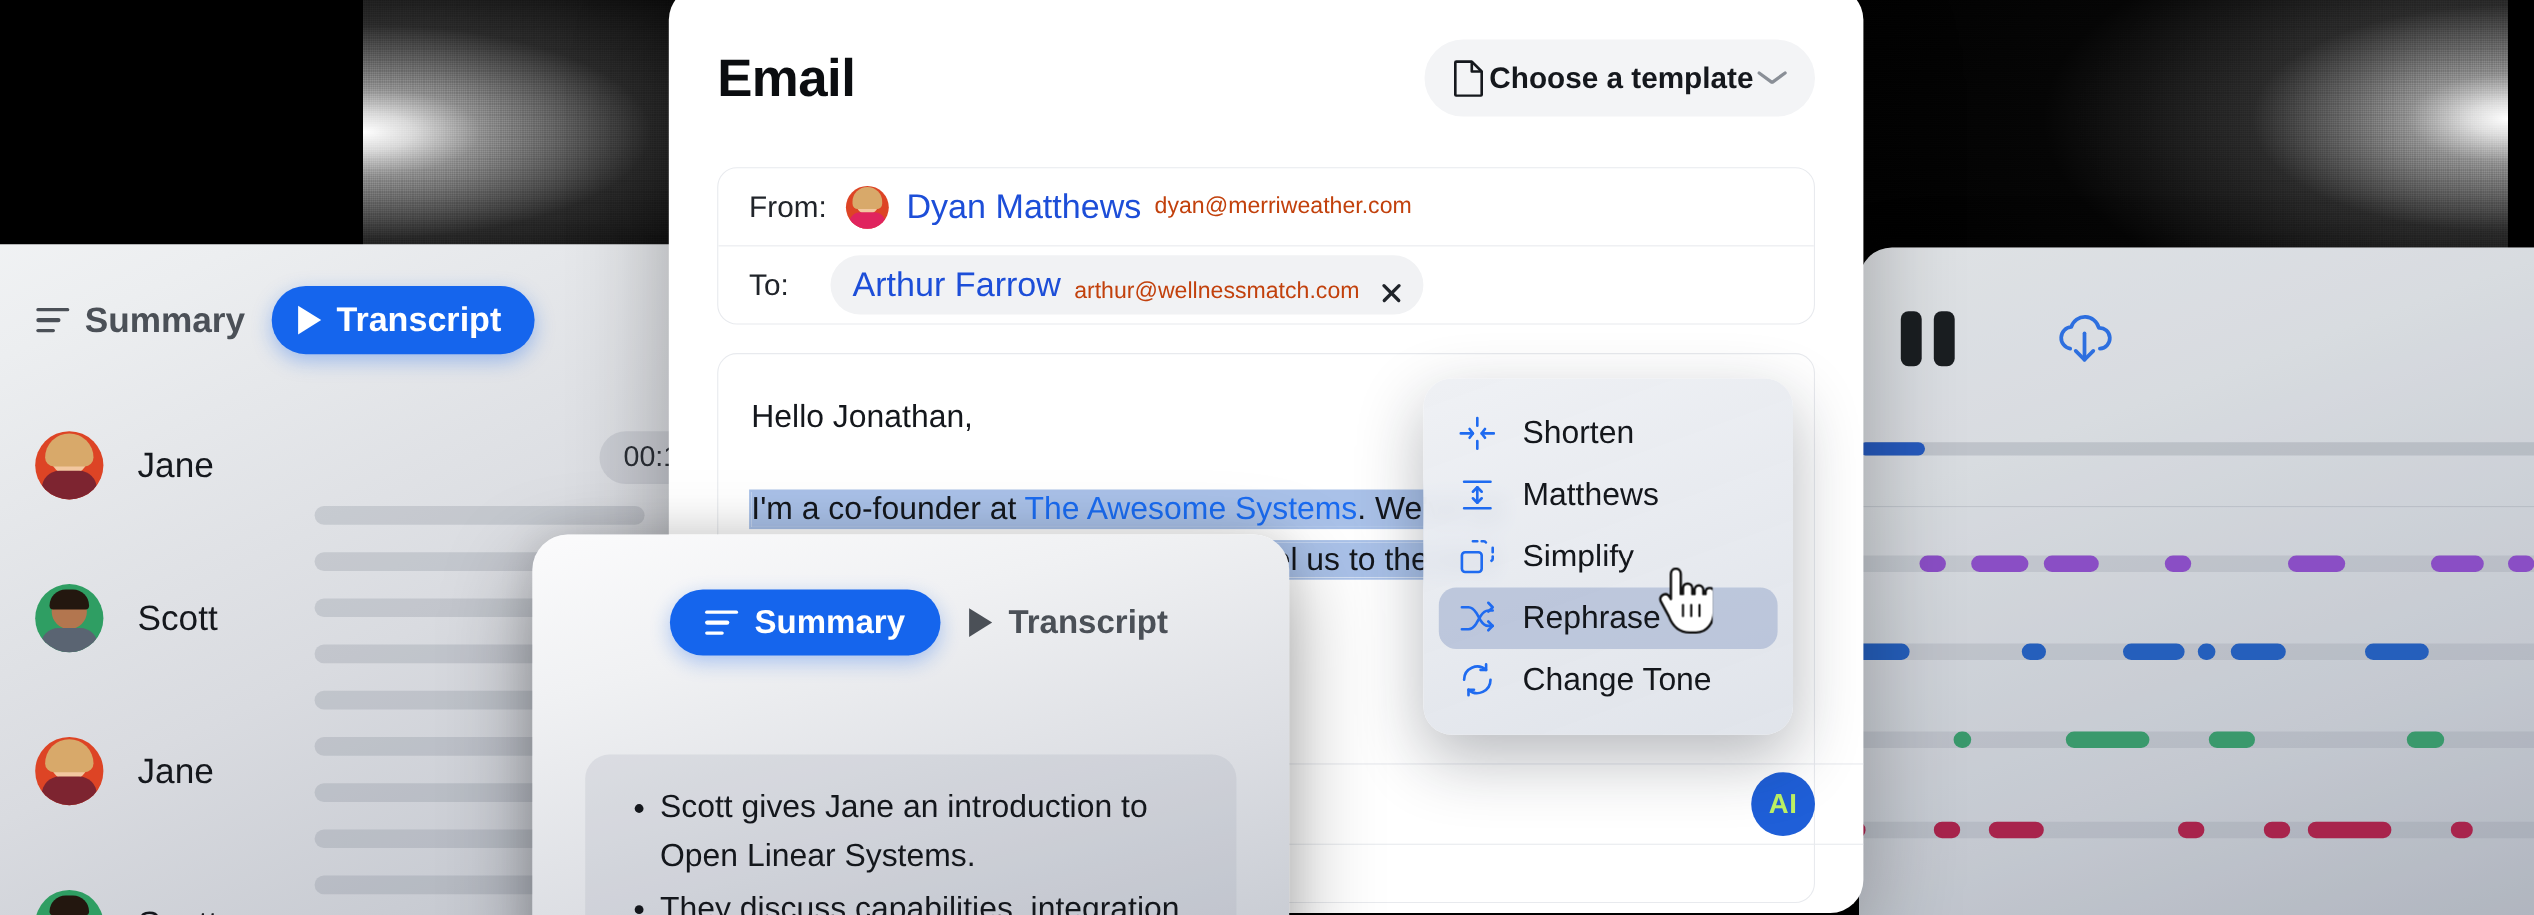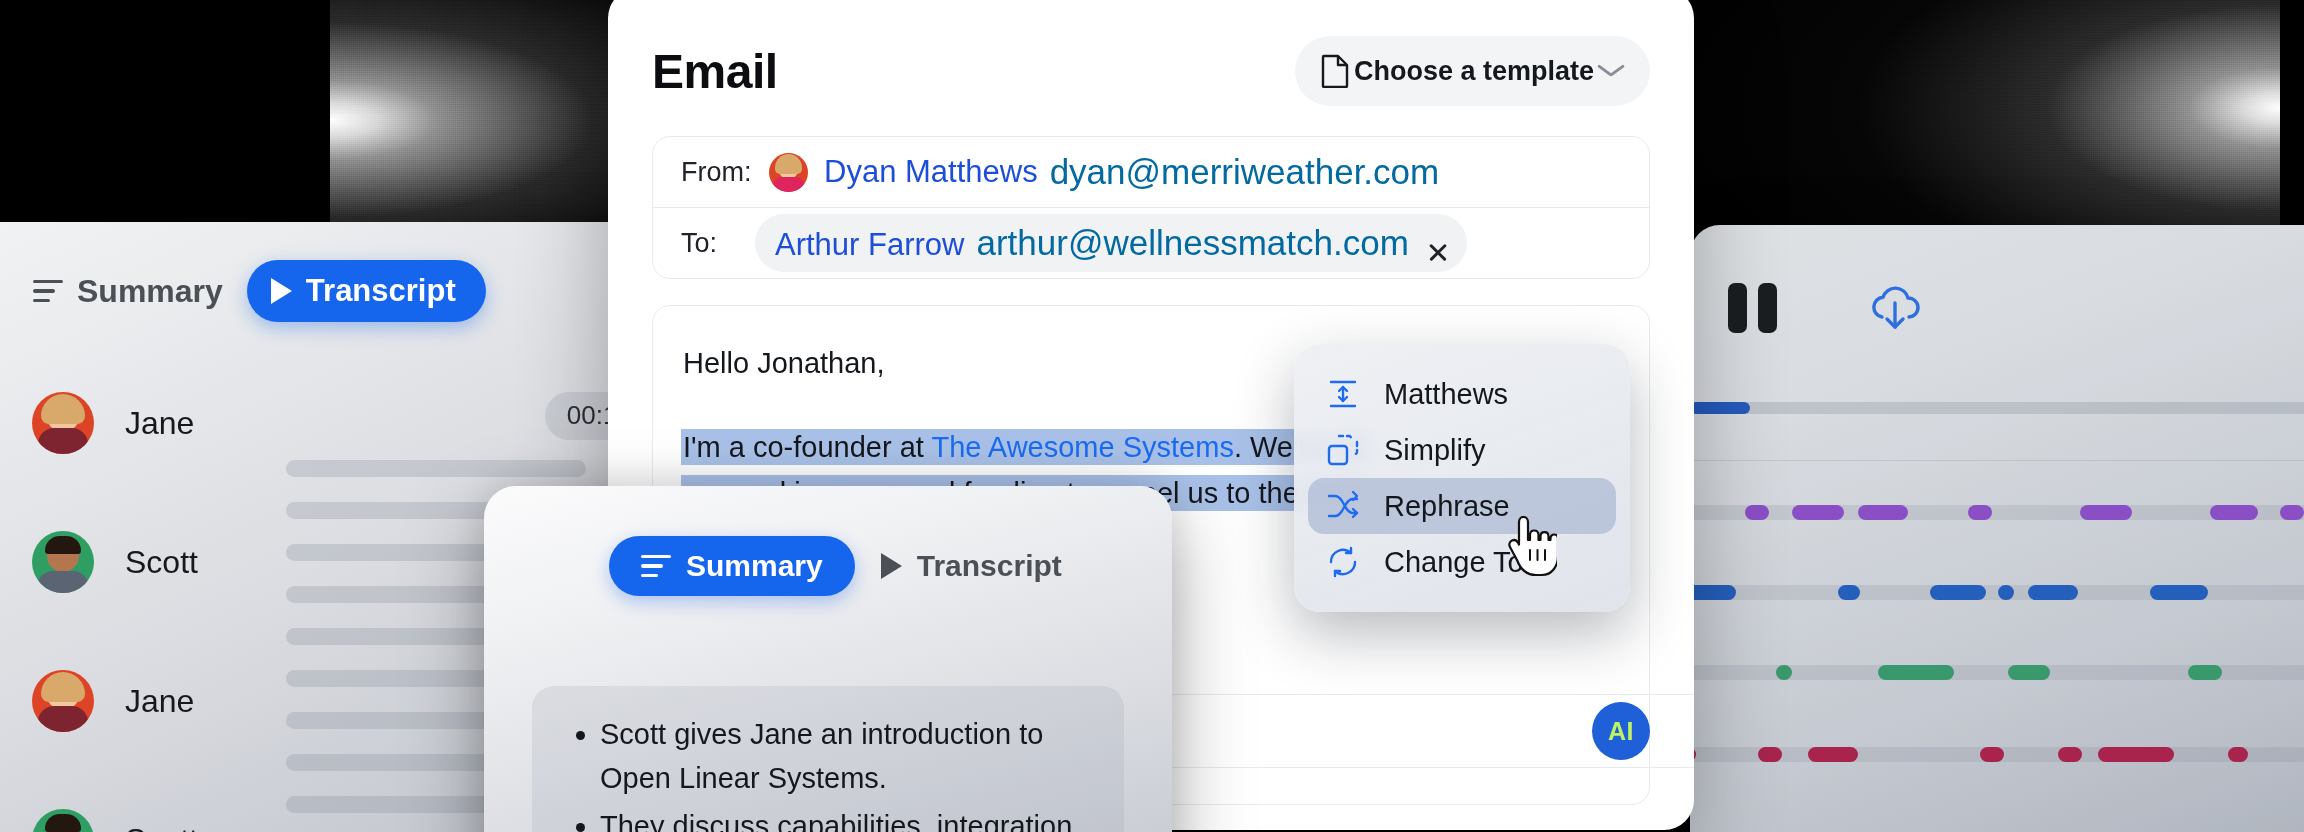--- a/index.html
+++ b/index.html
@@ -86,30 +86,30 @@
     border-radius:999px;padding:18px 26px 18px 26px;
   }
   .tmpl-label{font-size:27px;font-weight:700;color:#15181d;}
   .ic-doc{width:29px;height:34px;position:relative;}
   .ic-doc svg{display:block}
   .chev{width:26px;height:14px;position:relative;}
   .chev::before,.chev::after{content:"";position:absolute;top:0;width:17px;height:3px;background:#8a8f97;border-radius:2px;}
   .chev::before{left:0;transform:rotate(36deg);transform-origin:left center;}
   .chev::after{right:0;transform:rotate(-36deg);transform-origin:right center;}
 
-  .fields{margin:30px 44px 0 44px;border:1px solid #e8eaee;border-radius:18px;overflow:hidden;}
+  .fields{margin:46px 44px 0 44px;border:1px solid #e8eaee;border-radius:18px;overflow:hidden;}
   .f-row{display:flex;align-items:center;padding:0 28px;height:70px;}
   .f-row+.f-row{border-top:1px solid #e8eaee;}
   .f-lab{font-size:27px;color:#20242a;width:74px;flex:none;}
   .f-av{width:39px;height:39px;border-radius:50%;margin:0 16px 0 14px;position:relative;overflow:hidden;background:#dd4425;flex:none;}
   .f-av .hair{position:absolute;left:6px;top:1px;width:27px;height:20px;border-radius:14px 14px 5px 5px;background:#d8a96a;}
   .f-av::before{content:"";position:absolute;left:9px;top:4px;width:21px;height:22px;border-radius:50%;background:#f2c79f;}
   .f-av::after{content:"";position:absolute;left:3px;top:24px;width:33px;height:18px;border-radius:10px 10px 0 0;background:#e0245e;}
   .f-name{font-size:31px;color:#1d4ed8;font-weight:400;}
-  .f-mail{font-size:35px;color:#0369a1;margin-left:12px;}
+  .f-mail{font-size:21px;color:#c2410c;margin-left:12px;}
   .chip{display:flex;align-items:flex-end;background:#f1f2f4;border-radius:999px;padding:9px 18px 9px 20px;}
   .chip .x{margin-left:18px;width:22px;height:22px;position:relative;}
   .chip .x::before,.chip .x::after{content:"";position:absolute;left:0;top:10px;width:22px;height:2.6px;background:#20242a;border-radius:2px;}
   .chip .x::before{transform:rotate(45deg)} .chip .x::after{transform:rotate(-45deg)}
 
   .body-box{margin:26px 44px 0 44px;border:1px solid #e8eaee;border-radius:18px;height:500px;padding:34px 30px 0 30px;box-sizing:border-box;}
   .bl{font-size:29px;color:#14171c;line-height:46px;}
   .bl.gap{margin-top:38px;}
   .hl{background:#a9c1e8;box-shadow:0 0 0 2px #a9c1e8;}
   .lnk{color:#1a6bf0;}
@@ -379,20 +379,30 @@
         <span class="foot-txt">ne to follow up</span>
         <span class="chev"></span>
       </div>
     </div>
   </div>
 
   <div class="ai-menu">
     <div class="ai-item">
       <span class="ai-ic">
         <svg viewBox="0 0 34 34" width="34" height="34" fill="none" stroke="#1f6bf0" stroke-width="2.4" stroke-linecap="round" stroke-linejoin="round">
+          <path d="M17 3v7M17 24v7"></path>
+            <path d="M2 17h11M32 17H21"></path>
+          <path d="M10 13l3 4-3 4M24 13l-3 4 3 4"></path>
+        </svg>
+      </span>
+      <span class="ai-label">Shorten</span>
+    </div>
+    <div class="ai-item">
+      <span class="ai-ic">
+        <svg viewBox="0 0 34 34" width="34" height="34" fill="none" stroke="#1f6bf0" stroke-width="2.4" stroke-linecap="round" stroke-linejoin="round">
           <path d="M5 5h24M5 29h24"></path>
             <path d="M17 10v14"></path>
           <path d="M13 14l4-4 4 4M13 20l4 4 4-4"></path>
         </svg>
       </span>
       <span class="ai-label">Matthews</span>
     </div>
     <div class="ai-item">
       <span class="ai-ic">
         <svg viewBox="0 0 34 34" width="34" height="34" fill="none" stroke="#1f6bf0" stroke-width="2.4" stroke-linecap="round" stroke-linejoin="round">

